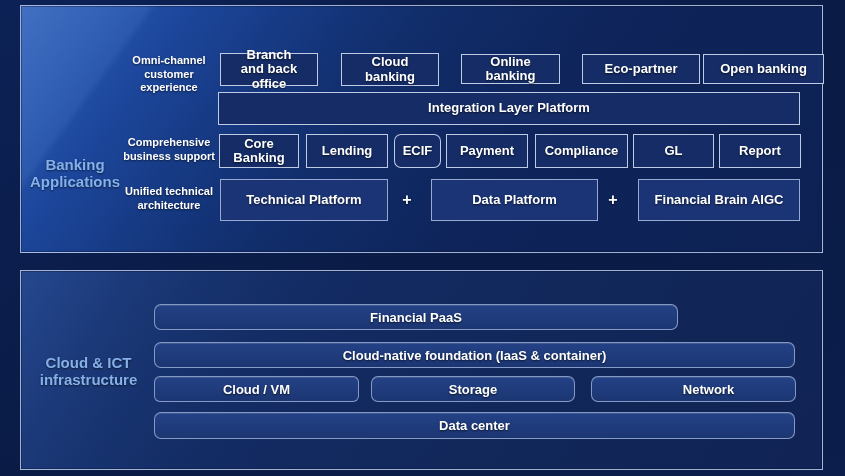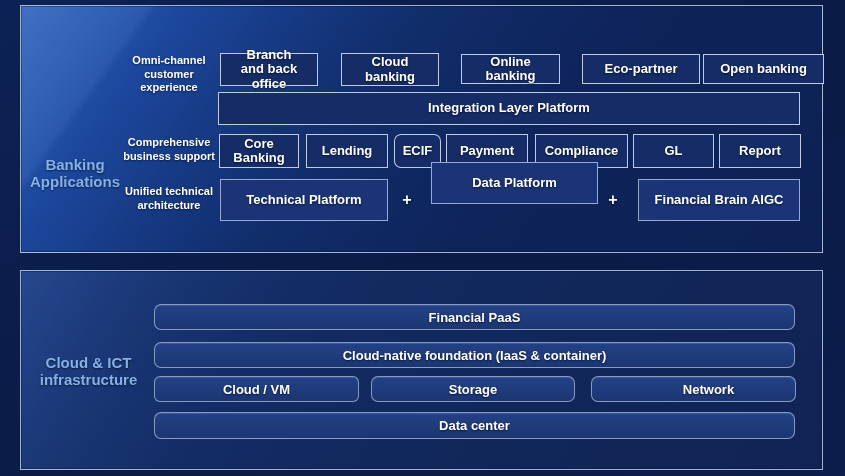--- a/index.html
+++ b/index.html
@@ -101,33 +101,33 @@
   <div class="sq" style="left:514px;top:128px;width:93px;height:34px;">Compliance</div>
   <div class="sq" style="left:612px;top:128px;width:81px;height:34px;">GL</div>
   <div class="sq" style="left:698px;top:128px;width:82px;height:34px;">Report</div>
 
   <div class="caption" style="left:88px;top:179px;width:120px;">
     <span>Unified technical</span>
     <span>architecture</span>
   </div>
   <div class="sq big" style="left:199px;top:173px;width:168px;height:42px;">Technical Platform</div>
   <div class="plus" style="left:376px;top:184px;">+</div>
-  <div class="sq big" style="left:410px;top:156px;width:167px;height:42px;">Data Platform</div>
+  <div class="sq big" style="left:410px;top:173px;width:167px;height:42px;">Data Platform</div>
   <div class="plus" style="left:582px;top:184px;">+</div>
   <div class="sq big" style="left:617px;top:173px;width:162px;height:42px;">Financial Brain AIGC</div>
 
 </section>
 
 <section class="panel panel-cloud">
 
   <div class="section-title" style="left:0px;top:83px;width:135px;">
     <span>Cloud &amp; ICT</span>
     <span>infrastructure</span>
   </div>
 
-  <div class="rbox" style="left:133px;top:33px;width:641px;height:26px;border-radius:7px;">Financial PaaS</div>
+  <div class="rbox" style="left:133px;top:33px;width:524px;height:26px;border-radius:7px;">Financial PaaS</div>
   <div class="rbox" style="left:133px;top:71px;width:641px;height:26px;">Cloud-native foundation (IaaS &amp; container)</div>
   <div class="rbox" style="left:133px;top:105px;width:205px;height:26px;border-radius:6px;">Cloud / VM</div>
   <div class="rbox" style="left:350px;top:105px;width:204px;height:26px;">Storage</div>
   <div class="rbox" style="left:570px;top:105px;width:205px;height:26px;padding-left:30px;">Network</div>
   <div class="rbox" style="left:133px;top:141px;width:641px;height:27px;">Data center</div>
 
 </section>
 
 </body></html>

